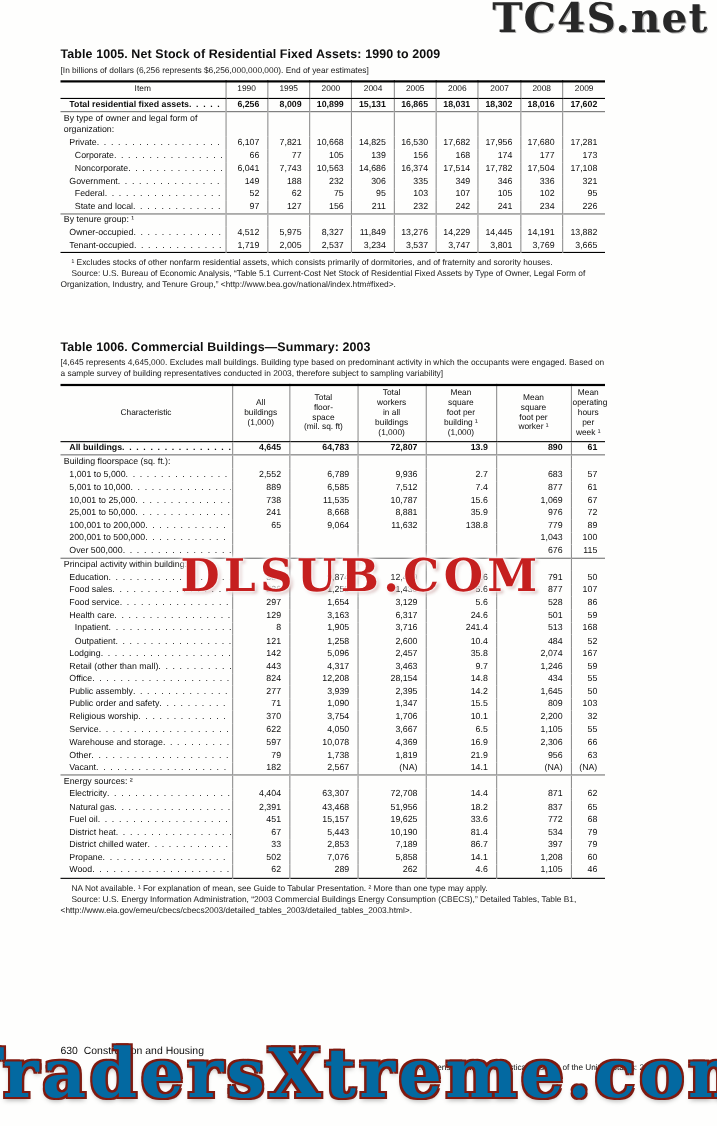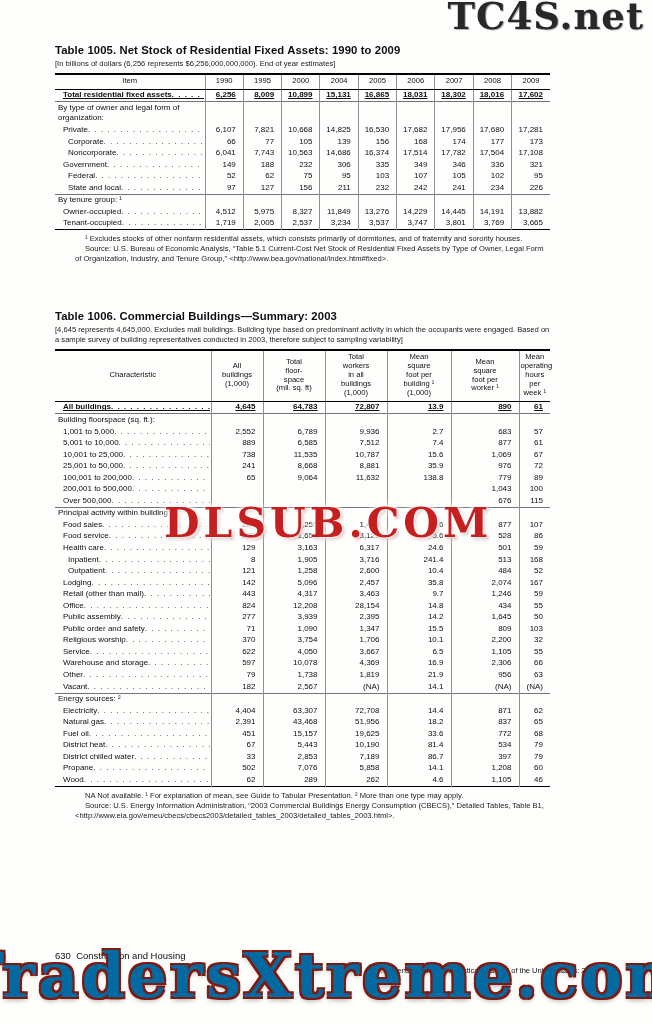--- a/index.html
+++ b/index.html
@@ -14,39 +14,39 @@
   .tbl-note  { font-size:7.6px; line-height:1.3; margin:0 0 4px 0; color:#1a1a1a; }
   .second    { margin-top:46px; }
 
   table { width:100%; border-collapse:collapse; table-layout:fixed;
           border-top:2.5px solid #000; border-bottom:1.5px solid #000; }
   thead th { font-size:7.6px; font-weight:400; text-align:center; vertical-align:middle;
              border-bottom:1px solid #000; padding:2px 1px 3px; white-space:pre-line; line-height:1.18; }
   td { font-size:8px; line-height:1.32; padding:.5px 2px; vertical-align:bottom; }
   td.num, thead th.num { border-left:1px solid #8f8f8f; }
   td.num { text-align:right; padding-right:7px; }
-  tr.bold { font-weight:700;text-decoration:underline; }
+  tr.bold { font-weight:700; }
   tr.section > td { border-top:1px solid #737373; }
   td.item { padding-left:3px; padding-right:1px; }
   td.item.ind1 { padding-left:8px; }
   td.item.ind2 { padding-left:13px; }
   .cellflex { display:flex; align-items:baseline; overflow:hidden; }
   .lbl { white-space:nowrap; }
   .leader { flex:1 1 auto; overflow:hidden; white-space:nowrap; min-width:2px; }
   .leader::before { content:" . . . . . . . . . . . . . . . . . . . . . . . . . . . . . . . . . . . . . . . . . . . . . . . ."; letter-spacing:1px; }
 
   #t1005 thead th:first-child { width:150px; }
   #t1006 thead th:nth-child(1){ width:156px; }
   #t1006 thead th:nth-child(2){ width:52px; }
   #t1006 thead th:nth-child(3){ width:62px; }
   #t1006 thead th:nth-child(4){ width:62px; }
   #t1006 thead th:nth-child(5){ width:64px; }
   #t1006 thead th:nth-child(6){ width:68px; }
 
-  .fnotes { margin-top:4px;margin-left:20px; }
+  .fnotes { margin-top:4px; }
   .fnote  { font-size:7.6px; line-height:1.32; margin:0; text-indent:10px; color:#1a1a1a; word-break:break-word; }
 
   .footer-left  { position:absolute; left:55px;  top:950px; font-size:9.5px; white-space:pre; }
   .footer-right { position:absolute; right:54px; top:966px; font-size:7.5px; }
 
   .wm { position:absolute; font-family:"DejaVu Serif","Liberation Serif",serif; font-weight:700;
         white-space:nowrap; pointer-events:none; }
   .wm-top { top:-6px; right:8px; font-size:37px; color:#282828; letter-spacing:1px;
             text-shadow:1px 1px 0 rgba(90,90,90,.45); }
   .wm-mid { top:468px; left:164px; font-size:41px; color:#c51f1f; letter-spacing:4px;
@@ -424,20 +424,34 @@
             <td class="num"></td>
             <td class="num"></td>
             <td class="num"></td>
             <td class="num"></td>
             <td class="num"></td>
             <td class="num"></td>
           </tr>
           <tr>
             <td class="item ind1">
               <div class="cellflex">
+                <span class="lbl">Education</span>
+                <span class="leader"></span>
+              </div>
+            </td>
+            <td class="num">386</td>
+            <td class="num">9,874</td>
+            <td class="num">12,489</td>
+            <td class="num">25.6</td>
+            <td class="num">791</td>
+            <td class="num">50</td>
+          </tr>
+          <tr>
+            <td class="item ind1">
+              <div class="cellflex">
                 <span class="lbl">Food sales</span>
                 <span class="leader"></span>
               </div>
             </td>
             <td class="num">226</td>
             <td class="num">1,255</td>
             <td class="num">1,430</td>
             <td class="num">5.6</td>
             <td class="num">877</td>
             <td class="num">107</td>

